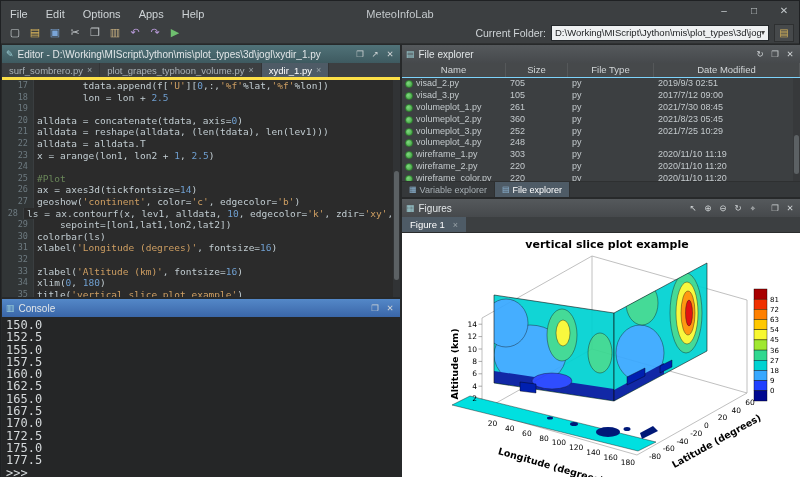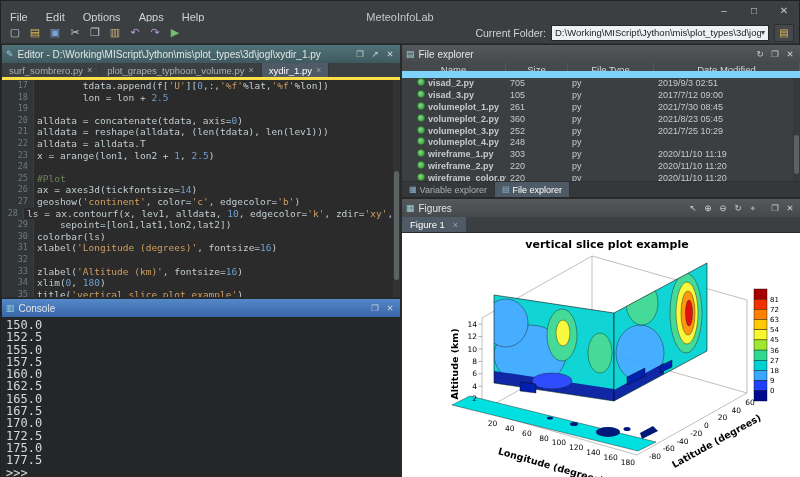--- a/index.html
+++ b/index.html
@@ -1,20 +1,20 @@
 <!DOCTYPE html>
 <html><head>
 <meta charset="utf-8">
 <style>
   *{box-sizing:border-box;margin:0;padding:0;}
   html,body{width:800px;height:477px;overflow:hidden;background:#3c3f41;font-family:"Liberation Sans",sans-serif;}
   .app{position:relative;width:800px;height:477px;background:#3c3f41;border:1px solid #1f2123;}
 
   
-  .menubar{position:absolute;left:0;top:0;width:100%;height:32px;display:flex;align-items:center;background:#3c3f41;border-bottom:1px solid #84cc16;}
+  .menubar{position:absolute;left:0;top:0;width:100%;height:32px;display:flex;align-items:center;background:#3c3f41;border-bottom:6px solid #84cc16;}
   .menu-item{font-size:11px;color:#cfd4d7;padding:0 9px;line-height:20px;cursor:default;}
   .win-title{position:absolute;left:50%;transform:translateX(-50%);font-size:11px;color:#c4c9cc;}
   .win-controls{margin-left:auto;display:flex;height:100%;}
   .wbtn{width:30px;text-align:center;line-height:20px;font-size:10px;color:#c4c9cc;}
 
   
   .toolbar{position:absolute;left:0;top:21px;width:100%;height:22px;display:flex;align-items:center;gap:2px;padding:0 5px;border-bottom:1px solid #2e3031;background:#3c3f41;}
   .tbicon{width:18px;height:18px;display:flex;align-items:center;justify-content:center;font-size:11px;}
   .cf-label{font-size:10.5px;color:#cfd4d7;margin-left:auto;}
   .cf-field{width:218px;height:16px;background:#eef0f1;border:1px solid #24282b;display:flex;align-items:center;font-size:9.5px;color:#1c1e20;padding:0 3px;margin:0 3px;}
@@ -50,26 +50,26 @@
   .thumb{position:absolute;left:1px;right:1px;background:#5c6164;border-radius:3px;}
   .ed-scroll .thumb{top:42%;height:50%;}
 
   
   .console-panel{left:0;top:297px;width:400px;height:180px;}
   .console-out{position:absolute;top:18px;left:0;right:0;bottom:0;background:#252627;padding:2px 0 0 4px;font-family:"DejaVu Sans Mono",monospace;font-size:12px;color:#d6dadc;overflow:hidden;}
   .con-line{height:12.3px;line-height:12.3px;}
 
   
   .fe-panel{left:400px;top:43px;width:400px;height:154px;background:#3c3f41;}
-  .fe-cols{display:grid;grid-template-columns:104px 62px 86px 1fr;height:15px;background:#46494b;border-bottom:7px solid #7dd3fc;}
+  .fe-cols{display:grid;grid-template-columns:104px 62px 86px 1fr;height:15px;background:#46494b;border-bottom:1px solid #7dd3fc;}
   .fe-col{font-size:9.5px;color:#d2d6d8;text-align:center;line-height:14px;border-right:1px solid #55585a;overflow:hidden;}
   .fe-rows{position:absolute;top:33px;left:0;right:7px;bottom:16px;overflow:hidden;background:#3c3f41;}
   .fe-row{display:grid;grid-template-columns:104px 62px 86px 1fr;height:11.9px;}
   .fe-cell{font-size:9px;color:#c4cacd;line-height:11.9px;padding-left:4px;white-space:nowrap;overflow:hidden;}
-  .fe-name{display:flex;gap:3px;padding-left:15px;font-weight:bold;}
+  .fe-name{display:flex;align-items:center;gap:3px;padding-left:3px;}
   .pyicon{width:8px;height:8px;min-width:8px;border-radius:50%;background:radial-gradient(circle at 35% 35%,#7fd87f,#3f9f3f);border:1px solid #2f7f2f;}
   .fe-scroll{position:absolute;right:0;top:33px;bottom:16px;width:7px;background:#37393b;}
   .fe-scroll .thumb{top:55%;height:38%;}
   .fe-tabs{position:absolute;left:0;bottom:0;right:0;height:16px;display:flex;background:#35383a;border-top:1px solid #2e3031;}
   .btab{display:flex;align-items:center;gap:3px;padding:0 7px;font-size:9px;color:#a8b0b5;border-right:1px solid #2e3031;}
   .btab.active{background:#4e5b66;color:#fff;}
   .btab-icon{font-size:8px;color:#8fb8d8;}
 
   
   .figures-panel{left:400px;top:197px;width:400px;height:280px;background:#3c3f41;}

